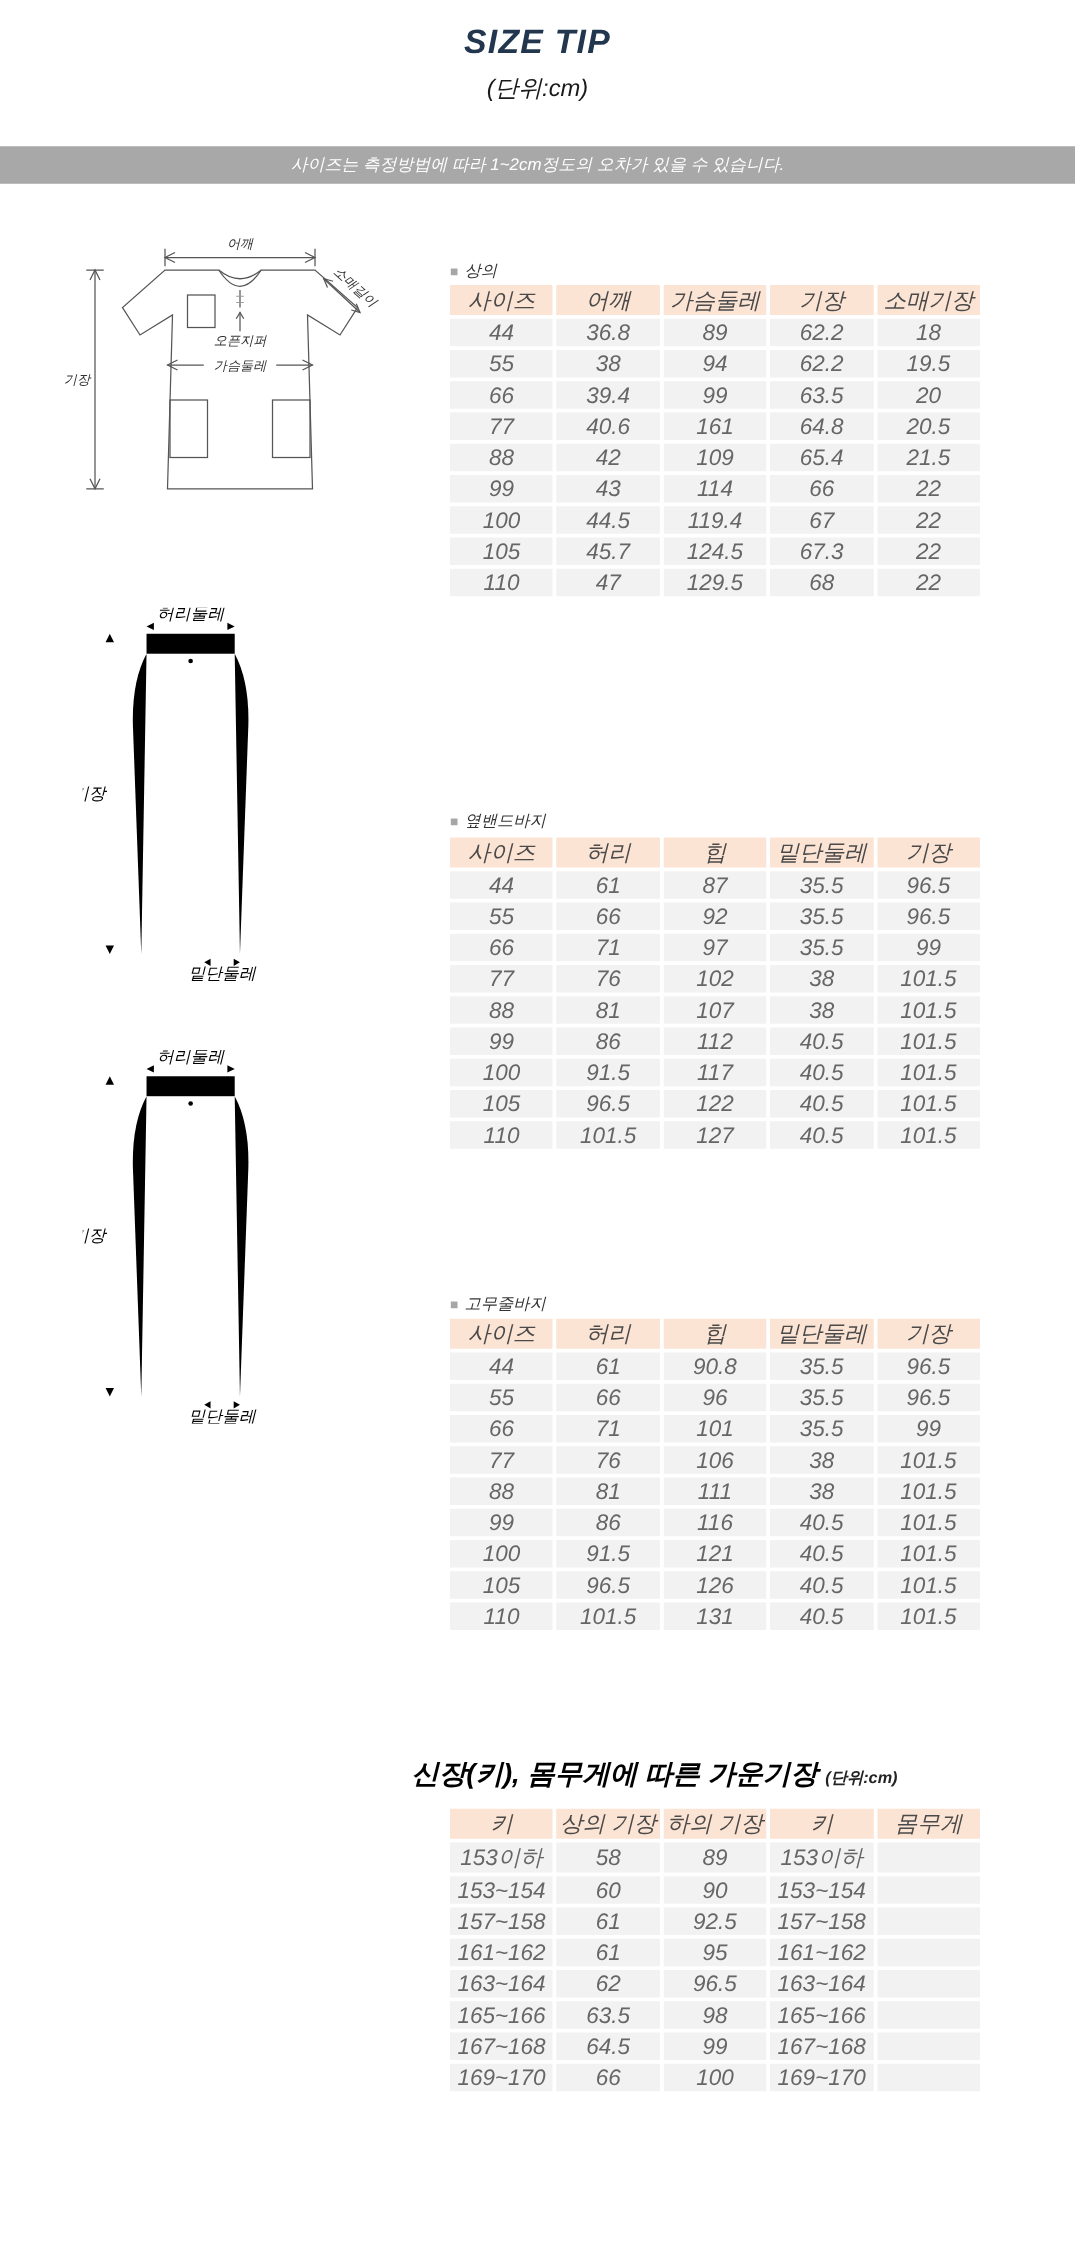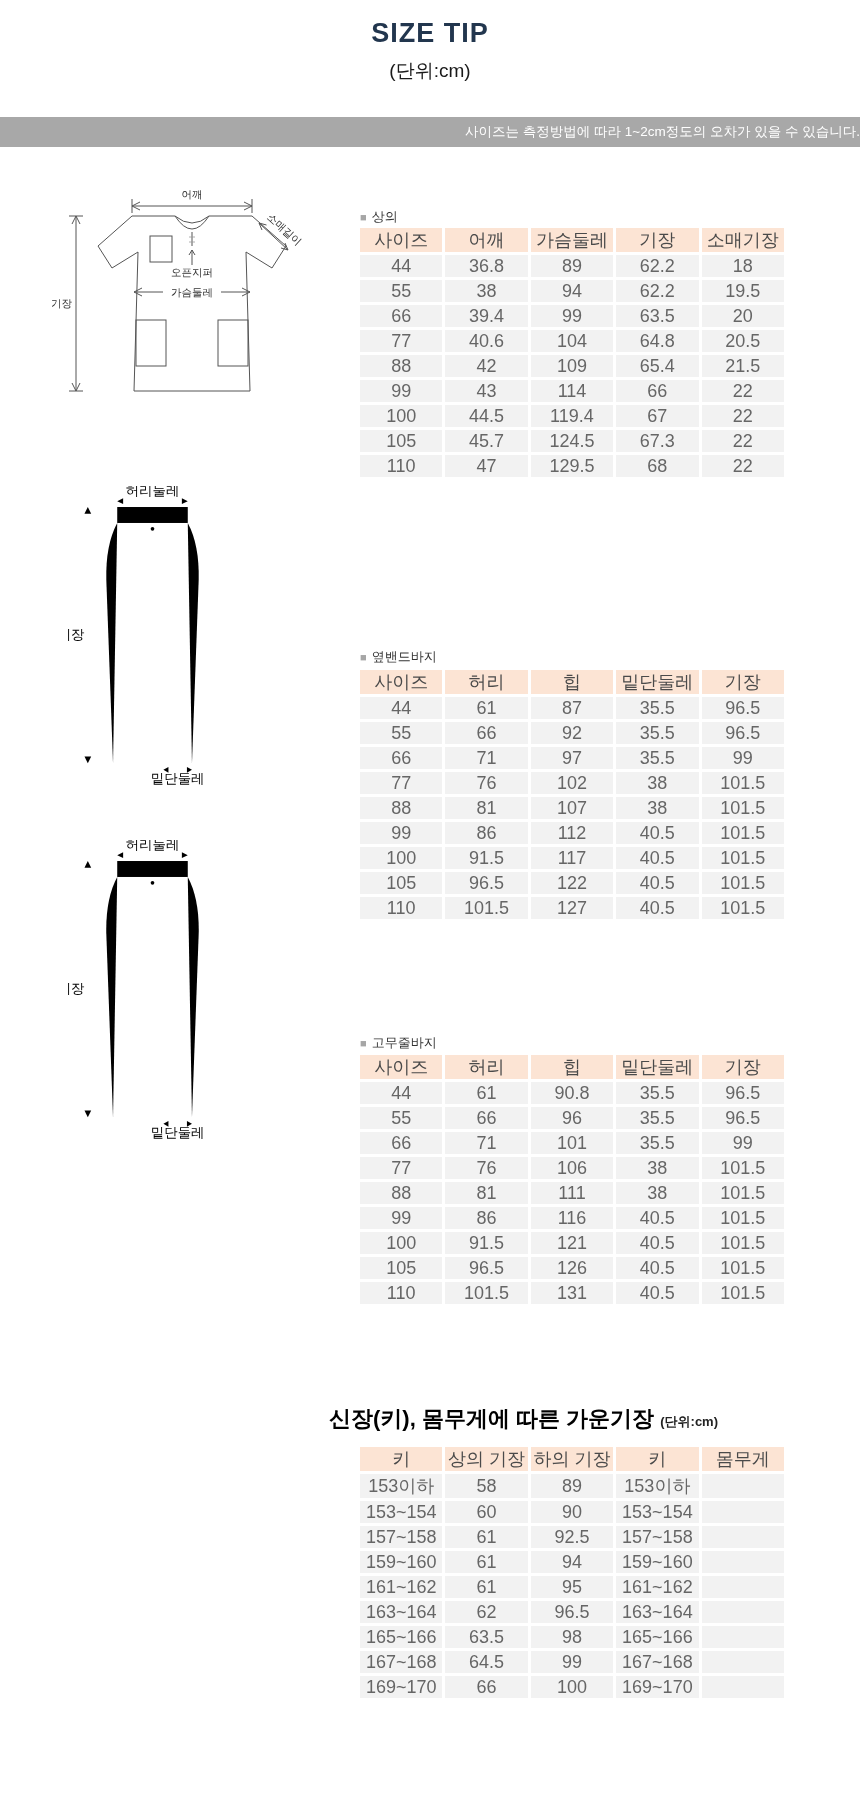--- a/index.html
+++ b/index.html
@@ -1,24 +1,24 @@
 <!DOCTYPE html>
 <html><head>
 <meta charset="utf-8">
 <style>
   html,body{margin:0;padding:0;background:#fff;}
   body{font-family:"Liberation Sans","DejaVu Sans",sans-serif;}
-  #page{position:relative;width:860px;height:1800px;background:#fff;overflow:hidden;}
+  #page{position:relative;width:860px;height:1800px;background:#fff;overflow:hidden;font-style:italic;}
 
   .page-title{position:absolute;top:18px;left:0;width:860px;text-align:center;
     font-size:27px;font-weight:800;letter-spacing:1px;color:#22364e;margin:0;}
   .unit-label{position:absolute;top:58px;left:0;width:860px;text-align:center;
     font-size:19px;color:#1a1a1a;}
   .notice-bar{position:absolute;top:117px;left:0;width:860px;height:30px;line-height:30px;
-    background:#a8a8a8;color:#fff;text-align:right;font-size:13.5px;}
+    background:#a8a8a8;color:#fff;text-align:center;font-size:13.5px;}
 
   .sec-title{position:absolute;font-size:13px;color:#333;margin:0;font-weight:normal;}
   .sec-title .bullet{color:#a6a6a6;font-size:11px;margin-right:5px;}
 
   table.st{position:absolute;border-collapse:separate;border-spacing:3px 3px;
     table-layout:fixed;width:430px;font-size:18px;color:#666;}
   table.st th{background:#fce4d4;color:#4a4a4a;font-weight:normal;height:22px;padding:0;text-align:center;}
   table.st td{background:#f2f2f2;height:22px;padding:0;text-align:center;}
 
   .diagram{position:absolute;}
@@ -154,21 +154,21 @@
         <tr>
           <td>66</td>
           <td>39.4</td>
           <td>99</td>
           <td>63.5</td>
           <td>20</td>
         </tr>
         <tr>
           <td>77</td>
           <td>40.6</td>
-          <td>104</td>
+          <td>161</td>
           <td>64.8</td>
           <td>20.5</td>
         </tr>
         <tr>
           <td>88</td>
           <td>42</td>
           <td>109</td>
           <td>65.4</td>
           <td>21.5</td>
         </tr>
@@ -399,27 +399,20 @@
           <td></td>
         </tr>
         <tr>
           <td>157~158</td>
           <td>61</td>
           <td>92.5</td>
           <td>157~158</td>
           <td></td>
         </tr>
         <tr>
-          <td>159~160</td>
-          <td>61</td>
-          <td>94</td>
-          <td>159~160</td>
-          <td></td>
-        </tr>
-        <tr>
           <td>161~162</td>
           <td>61</td>
           <td>95</td>
           <td>161~162</td>
           <td></td>
         </tr>
         <tr>
           <td>163~164</td>
           <td>62</td>
           <td>96.5</td>

